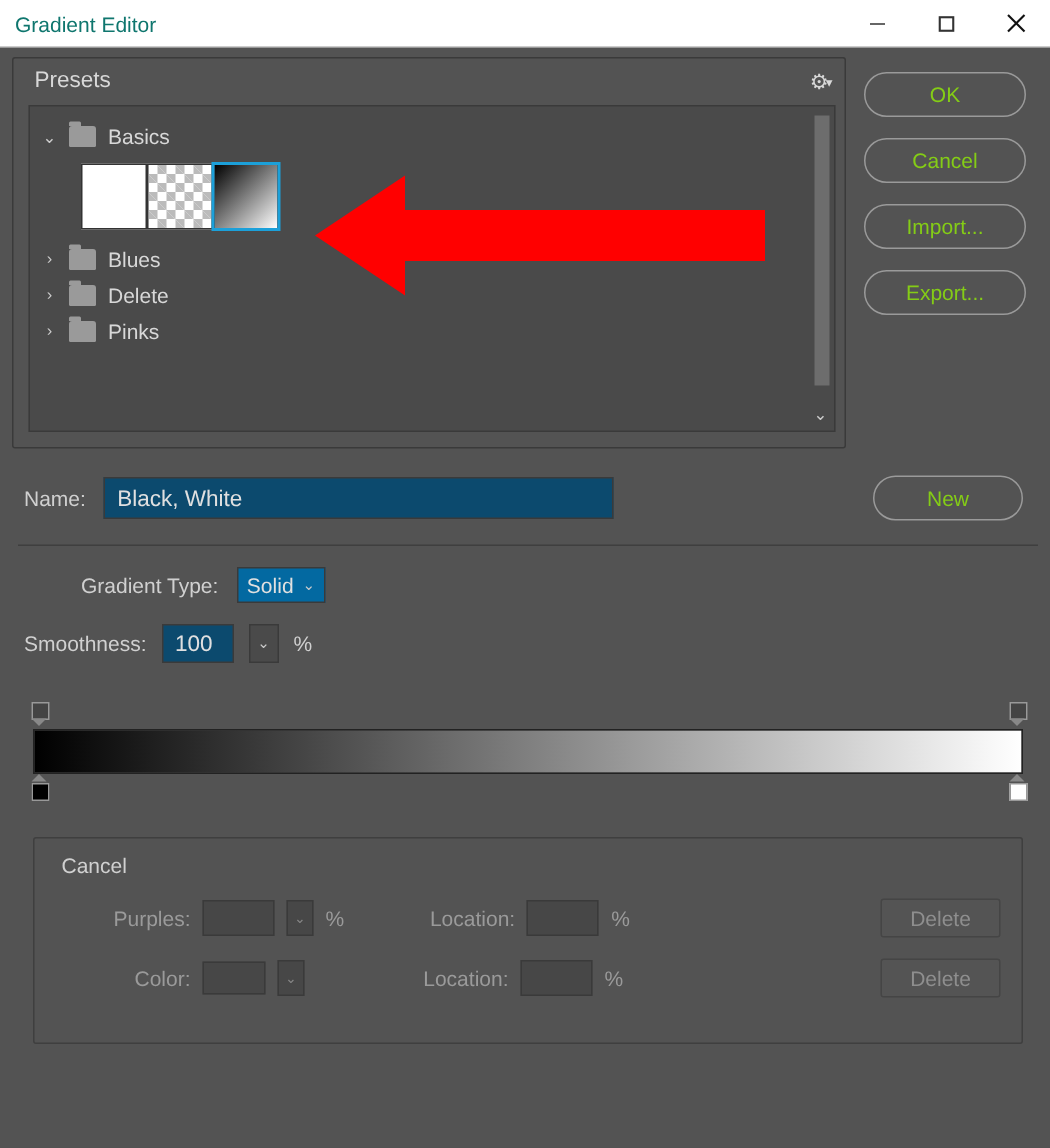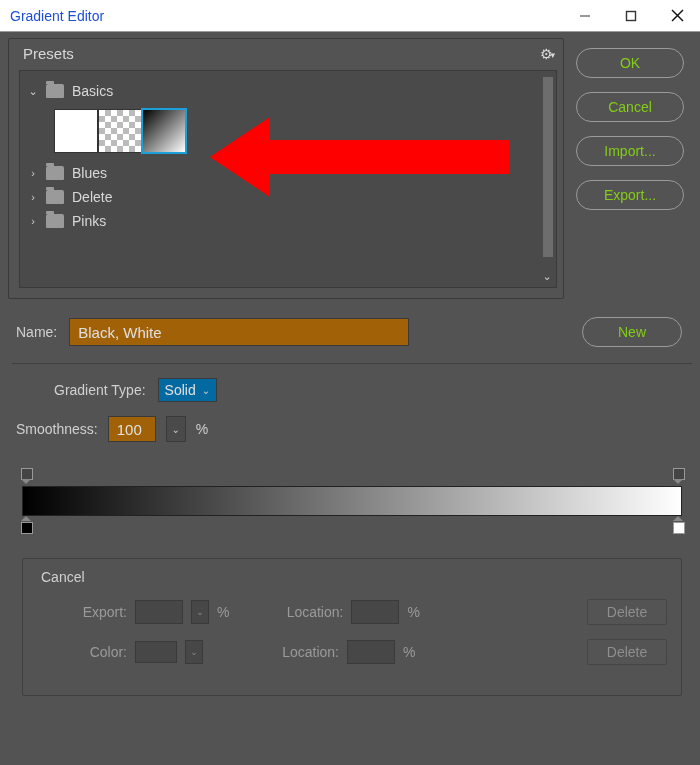--- a/index.html
+++ b/index.html
@@ -1,18 +1,18 @@
 <!DOCTYPE html>
 <html><head>
 <meta charset="utf-8">
 <style>
   * { box-sizing: border-box; margin: 0; padding: 0; font-family: "Segoe UI", Tahoma, sans-serif; }
   body { background: #535353; width: 700px; height: 765px; overflow: hidden; position: relative; }
   .titlebar { height: 32px; background: #fff; display: flex; align-items: center; padding: 0 0 0 10px; border-bottom: 1px solid #999; }
-  .titlebar .title { flex: 1; font-size: 14px; color: #1d4ed8; }
+  .titlebar .title { flex: 1; font-size: 14px; color: #0f766e; }
   .titlebar .wbtn { width: 46px; height: 32px; display: flex; align-items: center; justify-content: center; color: #222; }
   .dialog { position: absolute; top: 32px; left: 0; right: 0; bottom: 0; background: #535353; color: #d0d0d0; font-size: 14px; padding: 6px 4px 10px 8px; }
   .top-row { display: flex; gap: 12px; }
   .presets-panel { flex: 1; border: 1px solid #3a3a3a; border-radius: 2px; padding: 6px 6px 10px 10px; position: relative; }
   .presets-header { display: flex; align-items: center; padding: 0 4px 8px 4px; }
   .presets-header .lbl { flex: 1; font-size: 15px; color: #d8d8d8; }
   .gear { color: #d8d8d8; font-size: 14px; letter-spacing: -2px; cursor: pointer; }
   .preset-list { background: #4a4a4a; border: 1px solid #3a3a3a; height: 218px; position: relative; padding: 8px 6px; overflow: hidden; }
   .scroll-thumb { position: absolute; right: 3px; top: 6px; width: 10px; height: 180px; background: #6d6d6d; border-radius: 0; }
   .scroll-arrow { position: absolute; right: 4px; bottom: 4px; color: #ccc; font-size: 11px; width: 10px; text-align: center; }
@@ -25,21 +25,21 @@
   .swatch.sel { outline: 2px solid #1ca0d9; outline-offset: -1px; }
   .sw-white { background: #fff; }
   .sw-checker { background-image:
       linear-gradient(45deg,#bbb 25%,transparent 25%,transparent 75%,#bbb 75%),
       linear-gradient(45deg,#bbb 25%,transparent 25%,transparent 75%,#bbb 75%);
       background-size: 12px 12px; background-position: 0 0, 6px 6px; background-color: #fff; }
   .sw-bw { background: linear-gradient(135deg,#000 0%, #fff 100%); }
   .sidebtns { width: 120px; display: flex; flex-direction: column; gap: 14px; padding: 10px 8px 0 0; }
   .pill { height: 30px; border: 1px solid #9a9a9a; border-radius: 15px; background: transparent; color: #84cc16; font-size: 14px; cursor: pointer; width: 108px; }
   .row { display: flex; align-items: center; gap: 12px; margin-top: 18px; padding-left: 8px; }
-  .txtbox { background: #a16207; border: 1px solid #3a3a3a; color: #e0e0e0; padding: 4px 8px; font-size: 15px; }
+  .txtbox { background: #0c4a6e; border: 1px solid #3a3a3a; color: #e0e0e0; padding: 4px 8px; font-size: 15px; }
   .name-input { width: 340px; height: 28px; }
   .new-btn-wrap { margin-left: auto; margin-right: 14px; }
   .hr { border: none; border-top: 1px solid #3f3f3f; margin: 16px 4px 0 4px; }
   .select { background: #0369a1; border: 1px solid #3a3a3a; color: #e0e0e0; padding: 3px 6px; font-size: 14px; display: inline-flex; align-items: center; gap: 6px; cursor: pointer; }
   .select .dd { font-size: 10px; color: #ccc; }
   .smooth-row { display: flex; align-items: center; gap: 10px; margin-top: 14px; padding-left: 8px; font-size: 14px; }
   .num { width: 48px; height: 26px; }
   .dd-btn { width: 20px; height: 26px; background: #4a4a4a; border: 1px solid #3a3a3a; color: #ccc; font-size: 10px; display: inline-flex; align-items: center; justify-content: center; cursor: pointer; }
   .grad-area { margin: 20px 14px 0 14px; position: relative; height: 88px; }
   .grad-bar { position: absolute; top: 24px; left: 0; right: 0; height: 30px; border: 1px solid #222; background: linear-gradient(90deg,#000 0%, #fff 100%); cursor: pointer; }
@@ -162,21 +162,21 @@
     <div class="stop-top" style="left:-2px"></div>
     <div class="stop-top" style="right:-2px"></div>
     <div class="grad-bar"></div>
     <div class="stop-bot c-black" style="left:-2px"></div>
     <div class="stop-bot c-white" style="right:-2px"></div>
   </div>
 
   <div class="stops-panel">
     <div class="stops-title">Cancel</div>
     <div class="stops-row">
-      <span class="lbl-right">Export:</span>
+      <span class="lbl-right">Purples:</span>
       <div class="mini"></div>
       <div class="mini-dd">⌄</div>
       <span>%</span>
       <span class="loc-lbl">Location:</span>
       <div class="mini"></div>
       <span>%</span>
       <div class="flat-btn">Delete</div>
     </div>
     <div class="stops-row">
       <span class="lbl-right">Color:</span>

